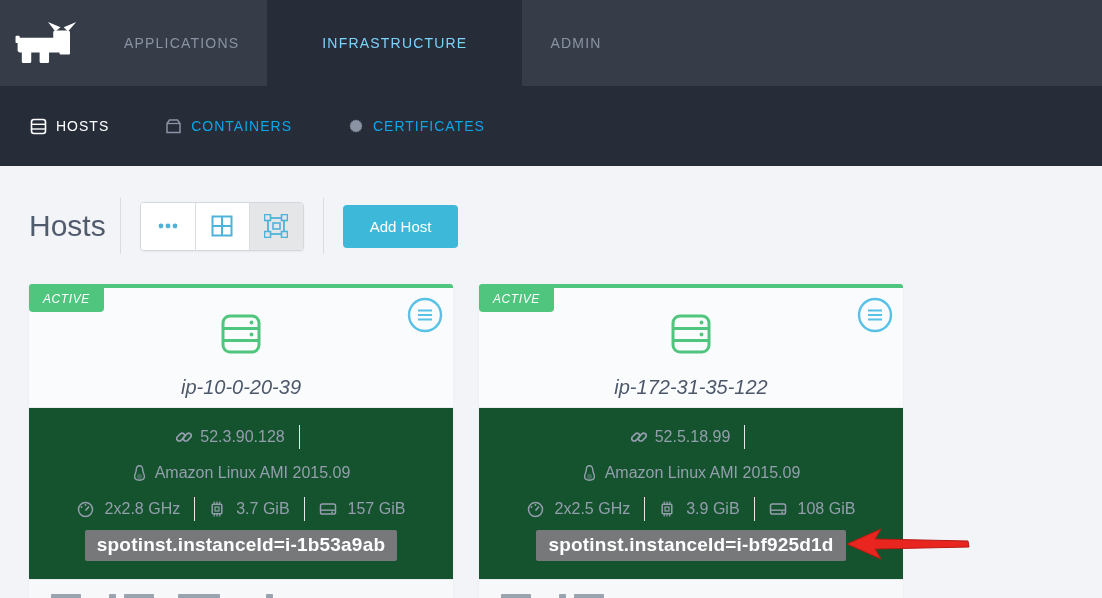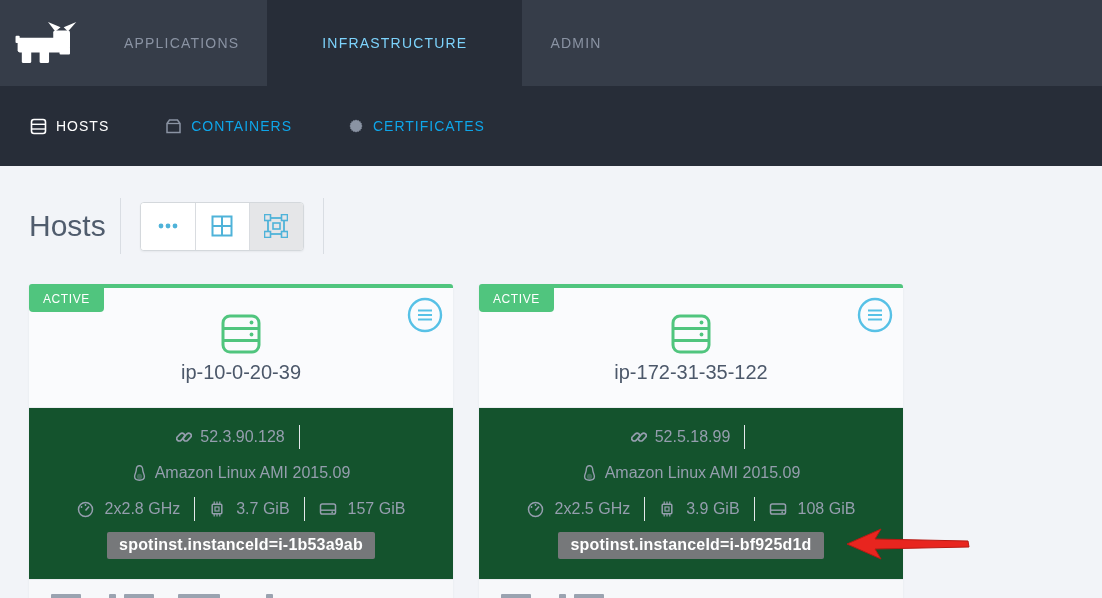--- a/index.html
+++ b/index.html
@@ -32,34 +32,34 @@
   .view-btn.active { background:#e5e6e8; }
   .add-host-btn { margin-left:19px; background:#3eb8d8; color:#ffffff; font-size:15px;
                   border:none; border-radius:4px; padding:13px 27px; cursor:pointer; }
 
   
   .cards-row { margin-top:34px; display:flex; gap:26px; }
   .host-card { width:424px; height:316px; border-radius:3px; border-top:4px solid #50c57e;
                background:#ffffff; box-shadow:0 1px 2px rgba(31,45,61,0.08); position:relative;
                overflow:hidden; }
   .card-header { background:#fafbfd; height:120px; border-bottom:1px solid #eceef2;
-                 position:relative; text-align:center; }
+                 position:relative; text-align:center;font-style:italic; }
   .status-badge { position:absolute; top:0; left:0; background:#50c57e; color:#ffffff;
                   font-size:12px; letter-spacing:0.6px; padding:4px 14px 6px;
                   border-radius:0 0 4px 4px; }
   .menu-btn { position:absolute; top:9px; right:10px; width:36px; height:36px; cursor:pointer; }
   .host-icon-wrap { padding-top:24px; }
-  .host-name { font-size:20px; color:#4c586a; margin-top:5px; cursor:pointer; }
+  .host-name { font-size:20px; color:#4c586a; margin-top:20px; cursor:pointer; }
 
   .card-body { padding-top:15px; height:171px; background:#14532d; }
   .info-row { display:flex; align-items:center; justify-content:center; gap:8px;
               color:#959eae; font-size:16px; height:28px; margin-bottom:8px; }
   .vdiv { display:inline-block; width:1px; height:24px; background:#e4e7eb; margin:0 6px; }
   .spec { display:flex; align-items:center; gap:11px; }
-  .tag { background:#76787a; color:#ffffff; font-weight:bold; font-size:16px;
+  .tag { background:#76787a; color:#ffffff; font-weight:bold; font-size:19px;
          padding:4px 12px 5px; border-radius:2px; letter-spacing:0.2px; }
 
   .card-footer { background:#f7f8fa; border-top:1px solid #e9ecef; padding:14px 0 0 22px;
                  height:40px; white-space:nowrap; }
   .clip-mark { display:inline-block; height:14px; background:#9aa3b0; border-radius:1px;
                vertical-align:top; }
 
   
   .red-arrow { position:absolute; left:846px; top:528px; width:126px; height:32px; z-index:5; }
 
@@ -162,20 +162,21 @@
             <rect x="0.5" y="0.5" width="6" height="6" fill="#e5e6e8" stroke="#4fb3d9" stroke-width="1.6"></rect>
             <rect x="17.5" y="0.5" width="6" height="6" fill="#e5e6e8" stroke="#4fb3d9" stroke-width="1.6"></rect>
             <rect x="0.5" y="17.5" width="6" height="6" fill="#e5e6e8" stroke="#4fb3d9" stroke-width="1.6"></rect>
             <rect x="17.5" y="17.5" width="6" height="6" fill="#e5e6e8" stroke="#4fb3d9" stroke-width="1.6"></rect>
             <rect x="9" y="9" width="7" height="6" fill="none" stroke="#4fb3d9" stroke-width="1.6"></rect>
           </svg>
         </span>
       </div>
     </div>
     <div class="hdiv"></div>
+    <button class="add-host-btn">Add Host</button>
   </div>
 
   <div class="cards-row">
 
     <div class="host-card">
       <div class="card-header">
         <span class="status-badge">ACTIVE</span>
         <div class="menu-btn">
           <svg width="36" height="36" viewBox="0 0 36 36">
             <circle cx="18" cy="18" r="16" fill="none" stroke="#57c1e6" stroke-width="2.4"></circle>

